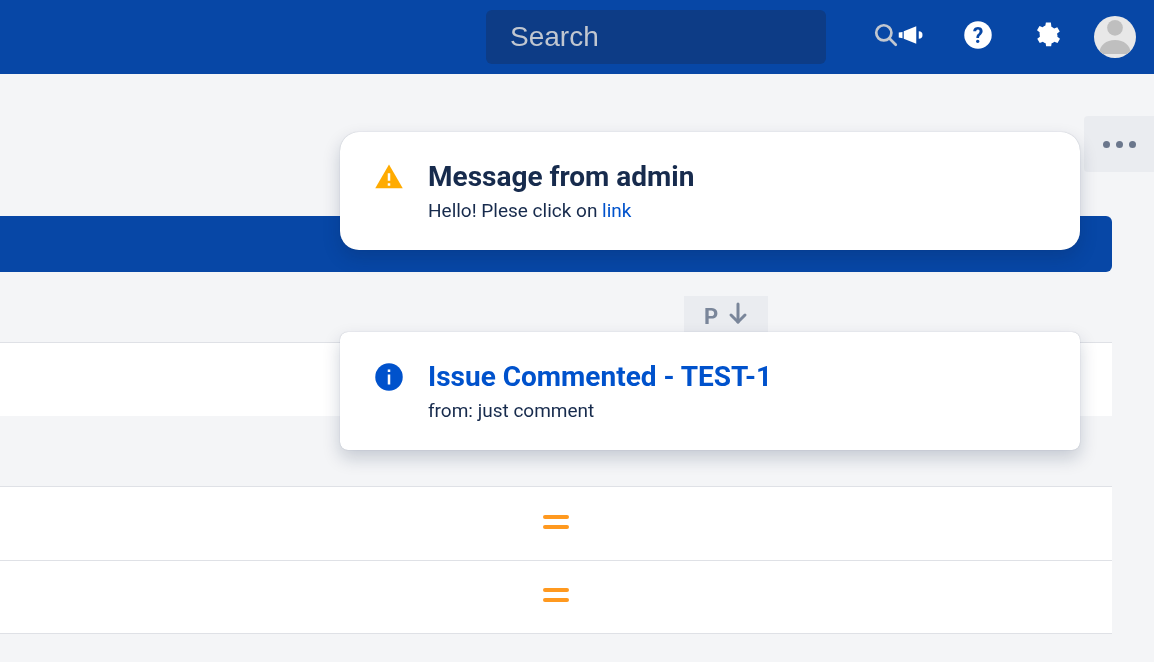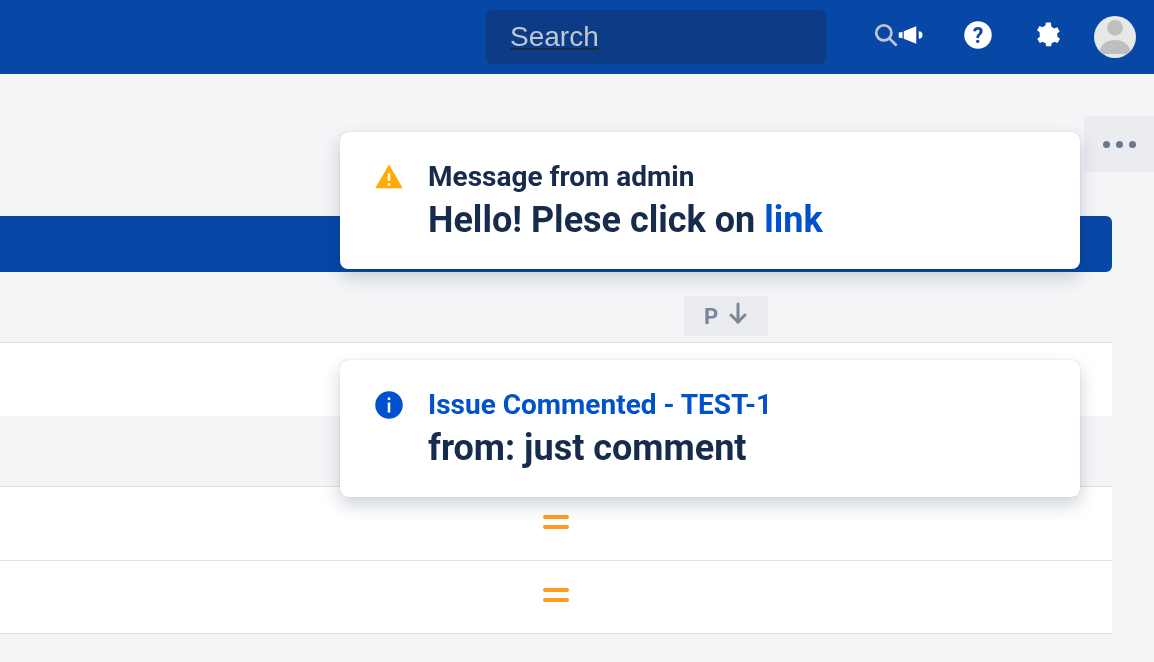--- a/index.html
+++ b/index.html
@@ -2,21 +2,21 @@
 <html><head>
 <meta charset="utf-8">
 <style>
   html,body{margin:0;padding:0;width:1154px;height:662px;overflow:hidden;
     font-family:-apple-system,BlinkMacSystemFont,"Segoe UI",Roboto,sans-serif;
     background:#f4f5f7;color:#172b4d;}
   *{box-sizing:border-box;}
 
   
   .navbar{position:absolute;top:0;left:0;right:0;height:74px;background:#0747a6;
-    display:flex;align-items:center;justify-content:flex-end;padding-right:18px;text-decoration:underline;}
+    display:flex;align-items:center;justify-content:flex-end;padding-right:18px;}
   .search-box{display:flex;align-items:center;background:#0d3c86;border-radius:6px;
     height:54px;width:340px;padding:0 22px;margin-right:36px;}
   .search-box input{flex:1;background:transparent;border:none;outline:none;
     font-size:28px;color:#c1c7d0;}
   .search-box input::placeholder{color:#c1c7d0;}
   .nav-icon{width:40px;height:40px;margin-left:28px;display:flex;align-items:center;
     justify-content:center;cursor:pointer;}
   .nav-icon svg{fill:#fff;}
   .avatar{width:42px;height:42px;border-radius:50%;background:#e8e8e8;
     margin-left:28px;display:flex;align-items:flex-end;justify-content:center;
@@ -38,26 +38,26 @@
   
   .more-btn{position:absolute;top:116px;right:0;width:70px;height:56px;
     background:#eaecf0;border-top-left-radius:4px;border-bottom-left-radius:4px;
     display:flex;align-items:center;justify-content:center;cursor:pointer;}
   .more-btn .dot{width:7px;height:7px;border-radius:50%;background:#6b778c;margin:0 3px;}
 
   
   .notif{position:absolute;left:340px;width:740px;background:#fff;border-radius:8px;
     box-shadow:0 8px 18px rgba(9,30,66,.2),0 0 1px rgba(9,30,66,.3);
     padding:28px 28px 28px 88px;}
-  .notif1{top:132px;}
-  .notif2{top:332px;margin-top:28px;}
+  .notif1{top:132px;border-radius:19px;}
+  .notif2{top:332px;}
   .notif .icon{position:absolute;left:34px;top:30px;width:30px;height:30px;}
   .notif .title{font-size:28px;font-weight:700;margin-bottom:6px;color:#172b4d;}
   .notif2 .title{color:#0052cc;cursor:pointer;}
-  .notif .body{font-size:36px;color:#172b4d;font-weight:bold;}
+  .notif .body{font-size:19px;color:#172b4d;}
   .notif .body a{color:#0052cc;text-decoration:none;}
 </style>
 </head>
 <body>
 
 <div class="page-top-gap"></div>
 
 <div class="secondary-bar"></div>
 
 <div class="bg-row row1"></div>

